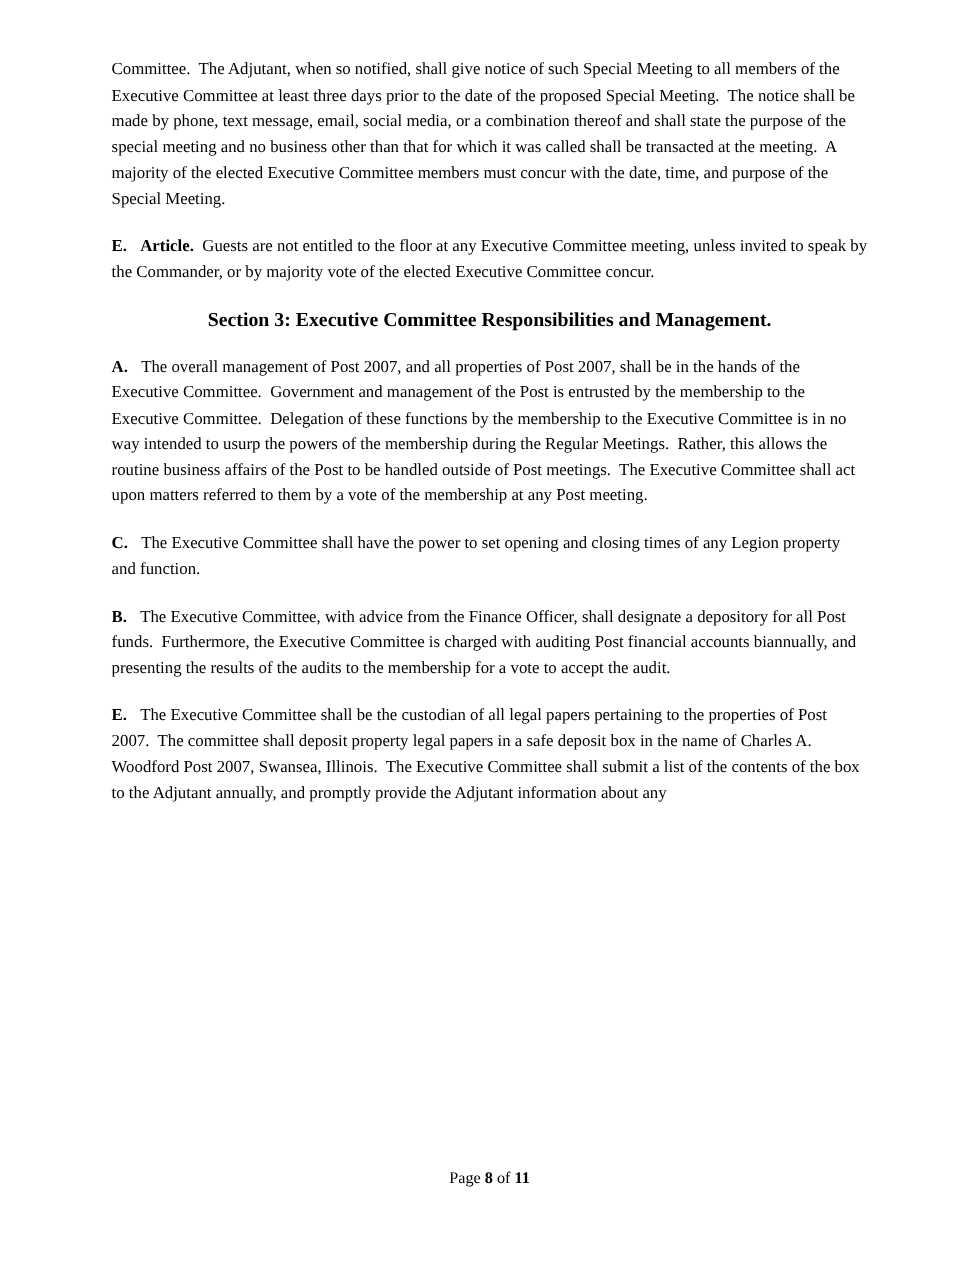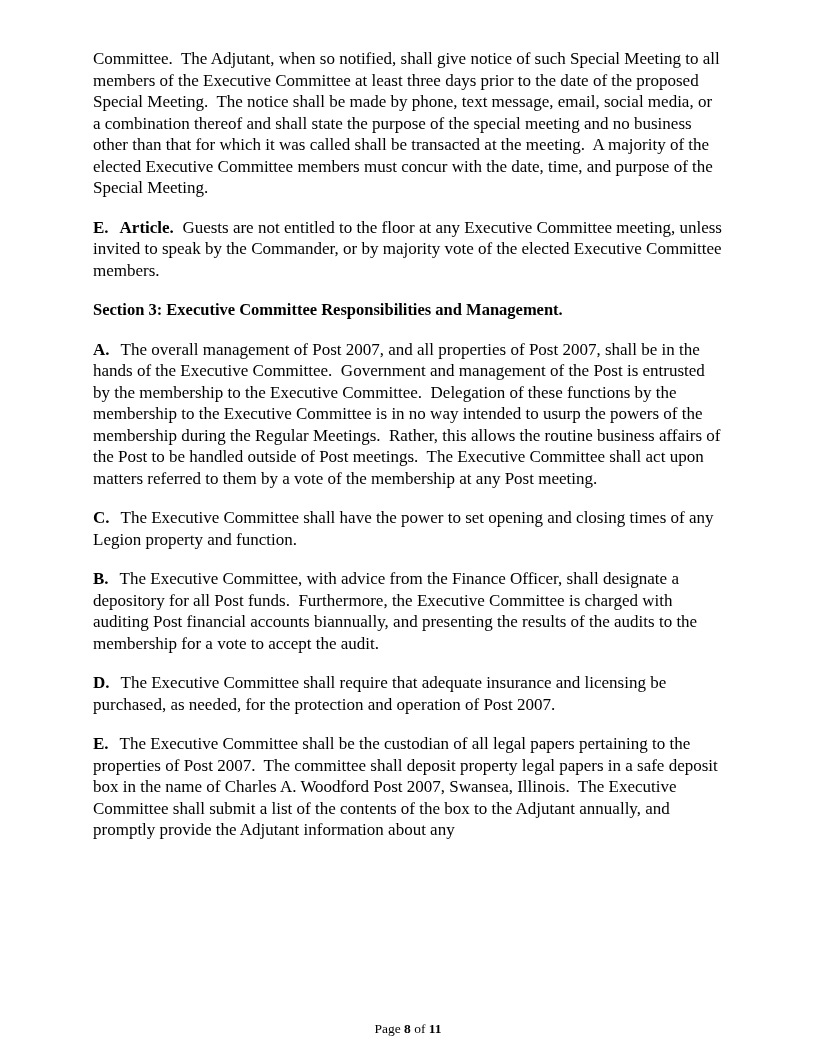--- a/index.html
+++ b/index.html
@@ -13,62 +13,62 @@
     overflow: hidden;
   }
   .content {
     position: absolute;
     left: 93px;
     top: 48px;
     width: 630px;
   }
   .para {
     margin: 0 0 18px 0;
-    font-size: 17px;
+    font-size: 14px;
     line-height: 21.5px;
     text-align: left;
   }
   .heading {
     margin: 0 0 18px 0;
     font-size: 16.5px;
     line-height: 21.5px;
     font-weight: bold;
+    text-align: center;
   }
   .t { white-space: pre-wrap; }
   .b { font-weight: bold; }
   .lead { margin-right: 11px; }
   .footer {
     position: absolute;
-    top: 1020px;
+    top: 973px;
     left: 0;
     width: 816px;
     text-align: center;
     font-size: 13.5px;
     line-height: 17px;
   }
 </style>
 </head>
 <body>
 
 <div class="page">
   <div class="content">
 
     <p class="para"><span class="t">Committee.  The Adjutant, when so notified, shall give notice of such Special Meeting to all members of the Executive Committee at least three days prior to the date of the proposed Special Meeting.  The notice shall be made by phone, text message, email, social media, or a combination thereof and shall state the purpose of the special meeting and no business other than that for which it was called shall be transacted at the meeting.  A majority of the elected Executive Committee members must concur with the date, time, and purpose of the Special Meeting.</span></p>
 
 
-    <p class="para"><span class="b lead">E.</span><span class="b">Article.</span><span class="t">  Guests are not entitled to the floor at any Executive Committee meeting, unless invited to speak by the Commander, or by majority vote of the elected Executive Committee members.</span></p>
+    <p class="para"><span class="b lead">E.</span><span class="b">Article.</span><span class="t">  Guests are not entitled to the floor at any Executive Committee meeting, unless invited to speak by the Commander, or by majority vote of the elected Executive Committee concur.</span></p>
 
     <h2 class="heading">Section 3: Executive Committee Responsibilities and Management.</h2>
 
     <p class="para"><span class="b lead">A.</span><span class="t">The overall management of Post 2007, and all properties of Post 2007, shall be in the hands of the Executive Committee.  Government and management of the Post is entrusted by the membership to the Executive Committee.  Delegation of these functions by the membership to the Executive Committee is in no way intended to usurp the powers of the membership during the Regular Meetings.  Rather, this allows the routine business affairs of the Post to be handled outside of Post meetings.  The Executive Committee shall act upon matters referred to them by a vote of the membership at any Post meeting.</span></p>
 
     <p class="para"><span class="b lead">C.</span><span class="t">The Executive Committee shall have the power to set opening and closing times of any Legion property and function.</span></p>
 
     <p class="para"><span class="b lead">B.</span><span class="t">The Executive Committee, with advice from the Finance Officer, shall designate a depository for all Post funds.  Furthermore, the Executive Committee is charged with auditing Post financial accounts biannually, and presenting the results of the audits to the membership for a vote to accept the audit.</span></p>
 
-    <p class="para"><span class="b lead">D.</span><span class="t">The Executive Committee shall require that adequate insurance and licensing be purchased, as needed, for the protection and operation of Post 2007.</span></p>
 
     <p class="para"><span class="b lead">E.</span><span class="t">The Executive Committee shall be the custodian of all legal papers pertaining to the properties of Post 2007.  The committee shall deposit property legal papers in a safe deposit box in the name of Charles A. Woodford Post 2007, Swansea, Illinois.  The Executive Committee shall submit a list of the contents of the box to the Adjutant annually, and promptly provide the Adjutant information about any</span></p>
 
   </div>
 
   <div class="footer"><span>Page </span><span class="b">8</span><span> of </span><span class="b">11</span></div>
 </div>
 
 </body></html>

